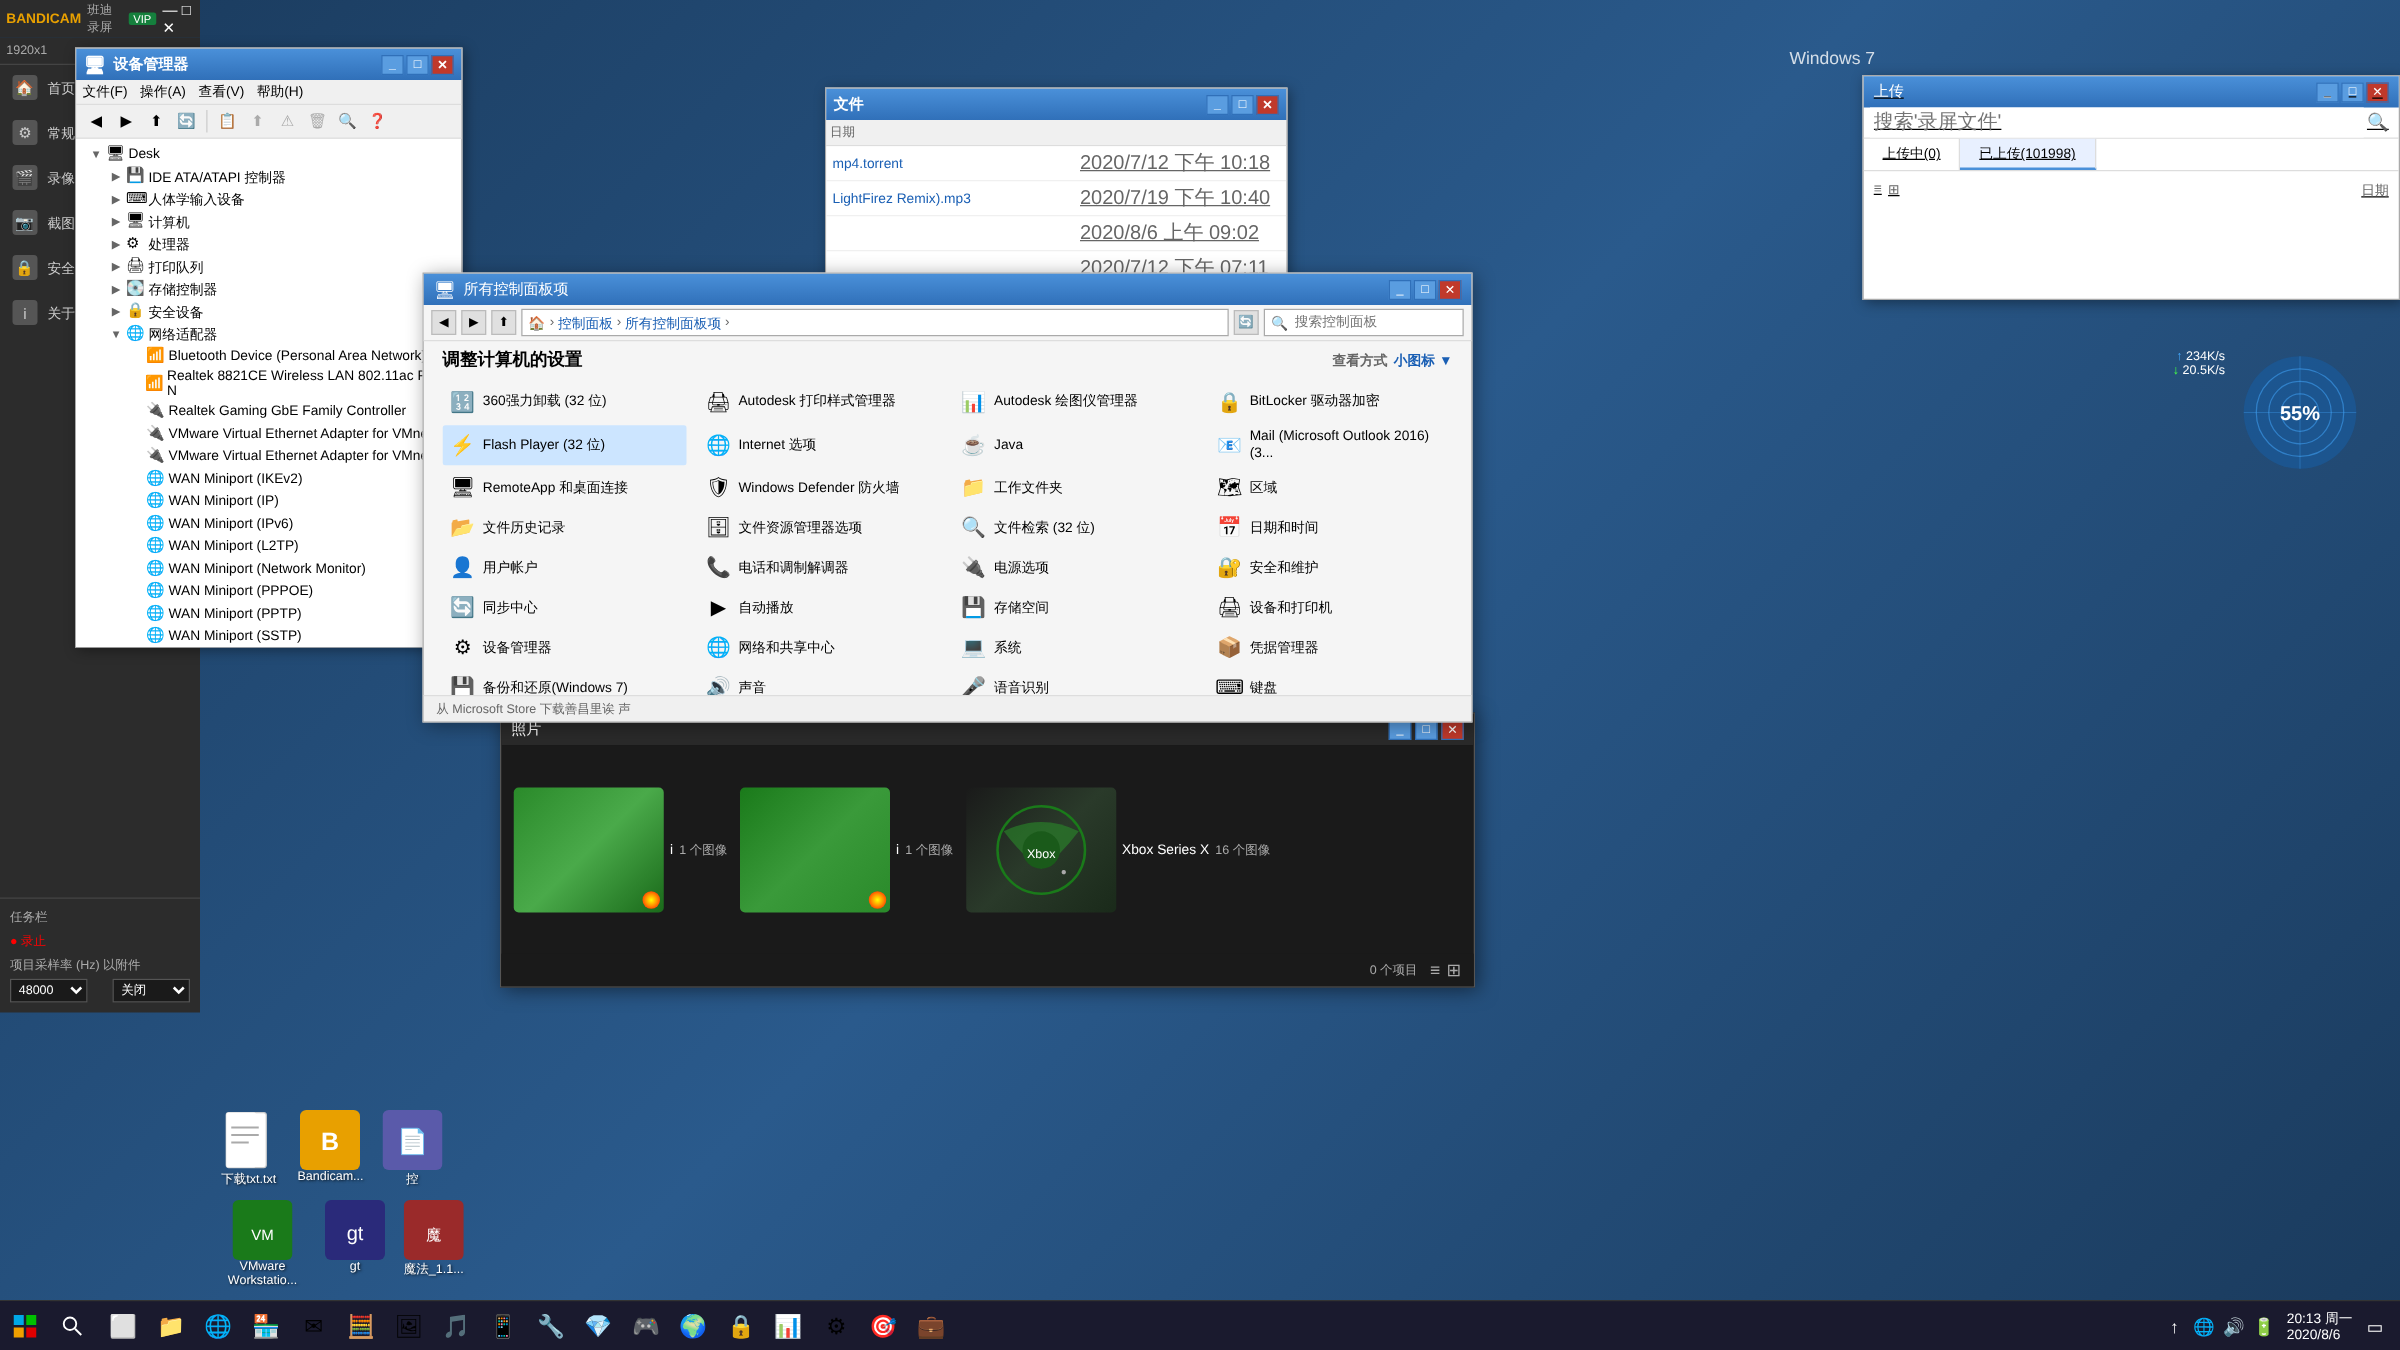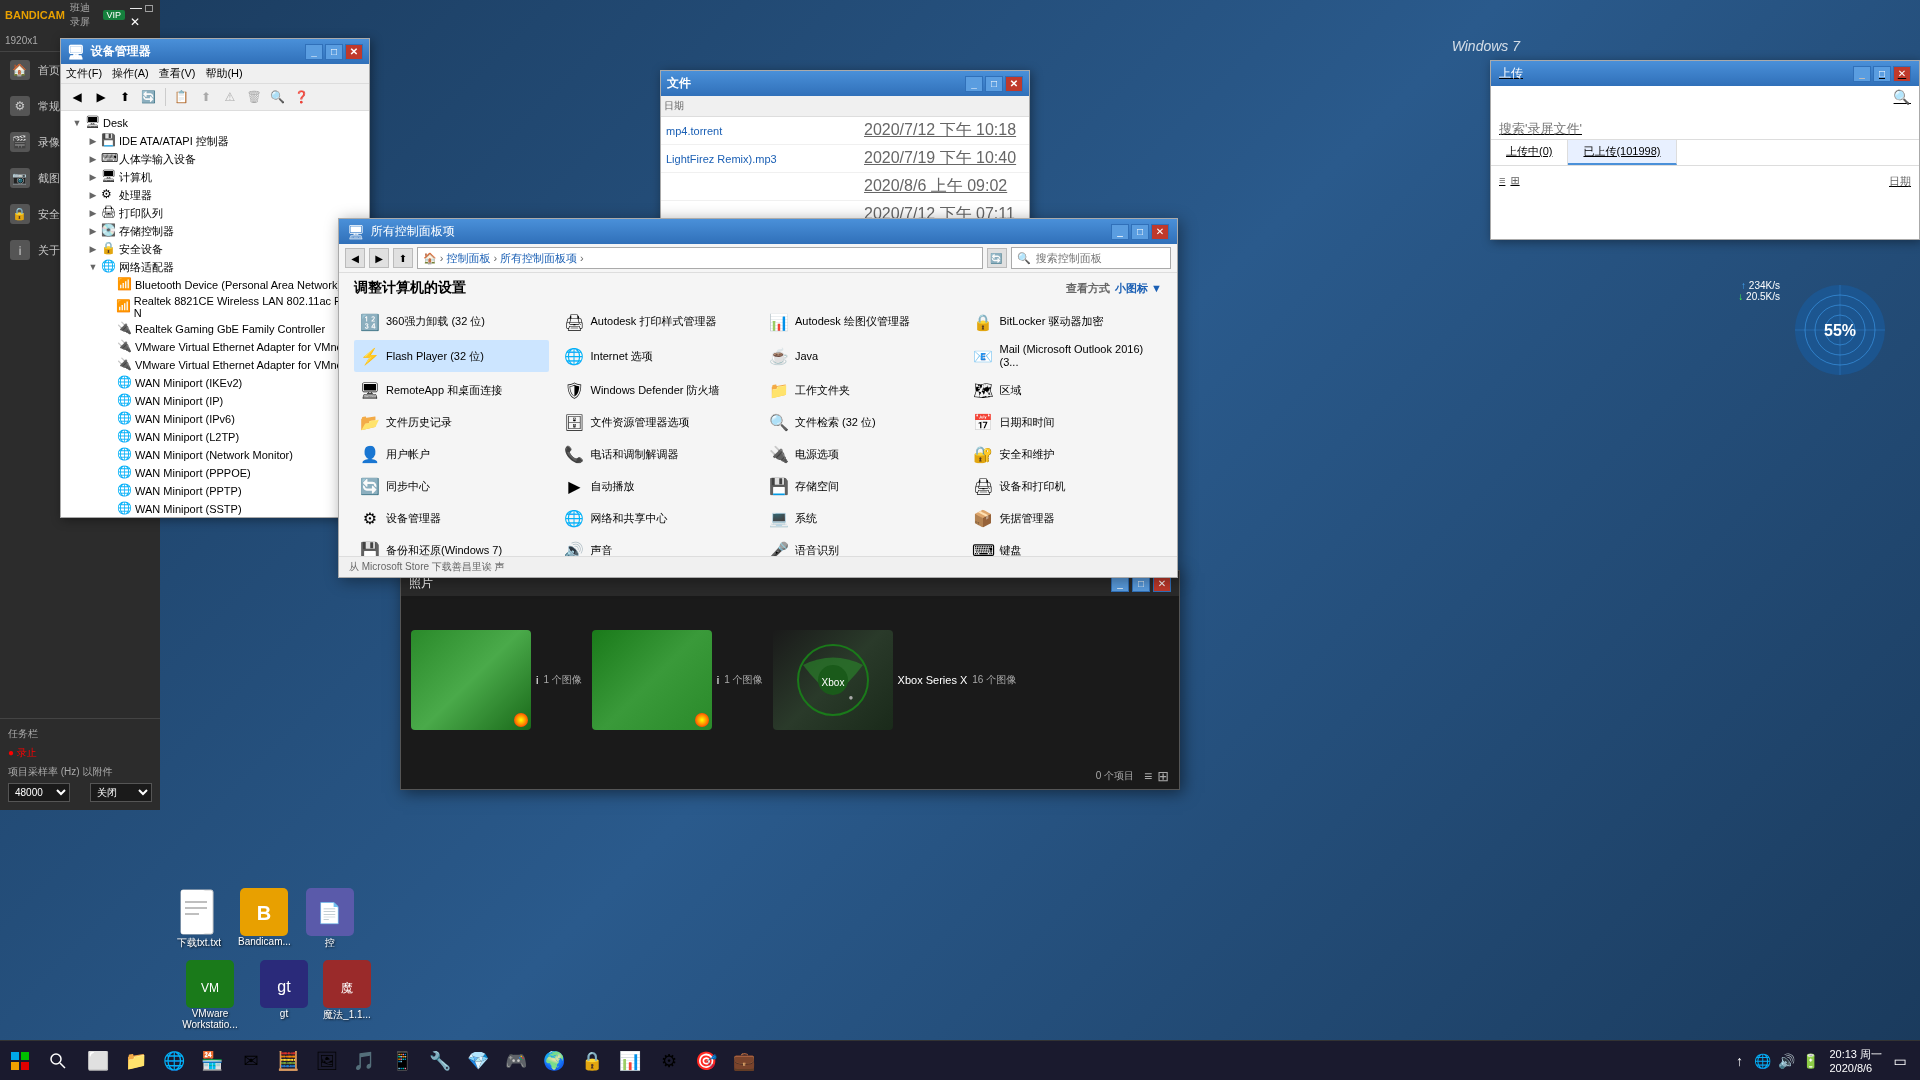--- a/index.html
+++ b/index.html
@@ -727,21 +727,21 @@
           <option>44100</option>
         </select>
         <select class="bandicam-select">
           <option>关闭</option>
           <option>立体声</option>
         </select>
       </div>
     </div>
   </div>
 
-  <div style="position:absolute;top:38px;right:400px;color:white;font-size:14px;z-index:90;font-style:italic;opacity:0.8">Windows 7</div>
+  <div style="position:absolute;top:38px;right:420px;color:white;font-size:14px;z-index:90;opacity:0.8">Windows 7</div>
 
   <div class="window-device-manager">
     <div class="window-title-bar">
       <span style="font-size:14px;margin-right:6px">🖥</span>
       <span>设备管理器</span>
       <div class="window-controls">
         <div class="win-btn">_</div>
         <div class="win-btn">□</div>
         <div class="win-btn close">✕</div>
       </div>
@@ -1092,21 +1092,21 @@
   <div class="window-upload">
     <div class="upload-title">
       <span>上传</span>
       <div class="window-controls">
         <div class="win-btn">_</div>
         <div class="win-btn">□</div>
         <div class="win-btn close">✕</div>
       </div>
     </div>
     <div style="display:flex;border-bottom:1px solid #ddd;padding:0 5px">
-      <input type="text" style="flex: 1 1 0%; border: none; outline: none; font-size: 13px; padding: 3px; margin-top: 32px;" placeholder="搜索'录屏文件'">
+      <input type="text" style="flex: 1 1 0%; border: none; outline: none; font-size: 16px; padding: 3px;" placeholder="搜索'录屏文件'">
       <span style="padding:3px;cursor:pointer;font-size:14px">🔍</span>
     </div>
     <div class="upload-tabs">
       <div class="upload-tab">
         <span>上传中(0)</span>
       </div>
       <div class="upload-tab active">
         <span>已上传(101998)</span>
       </div>
     </div>

